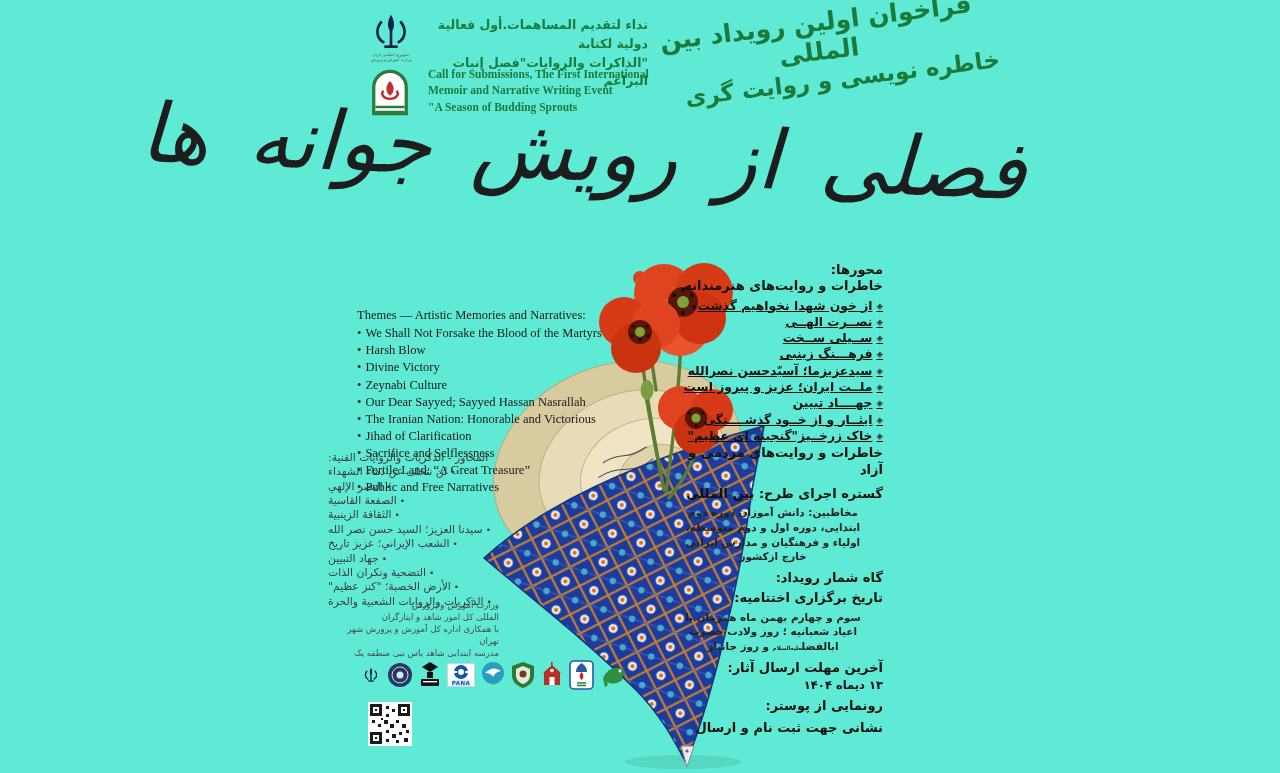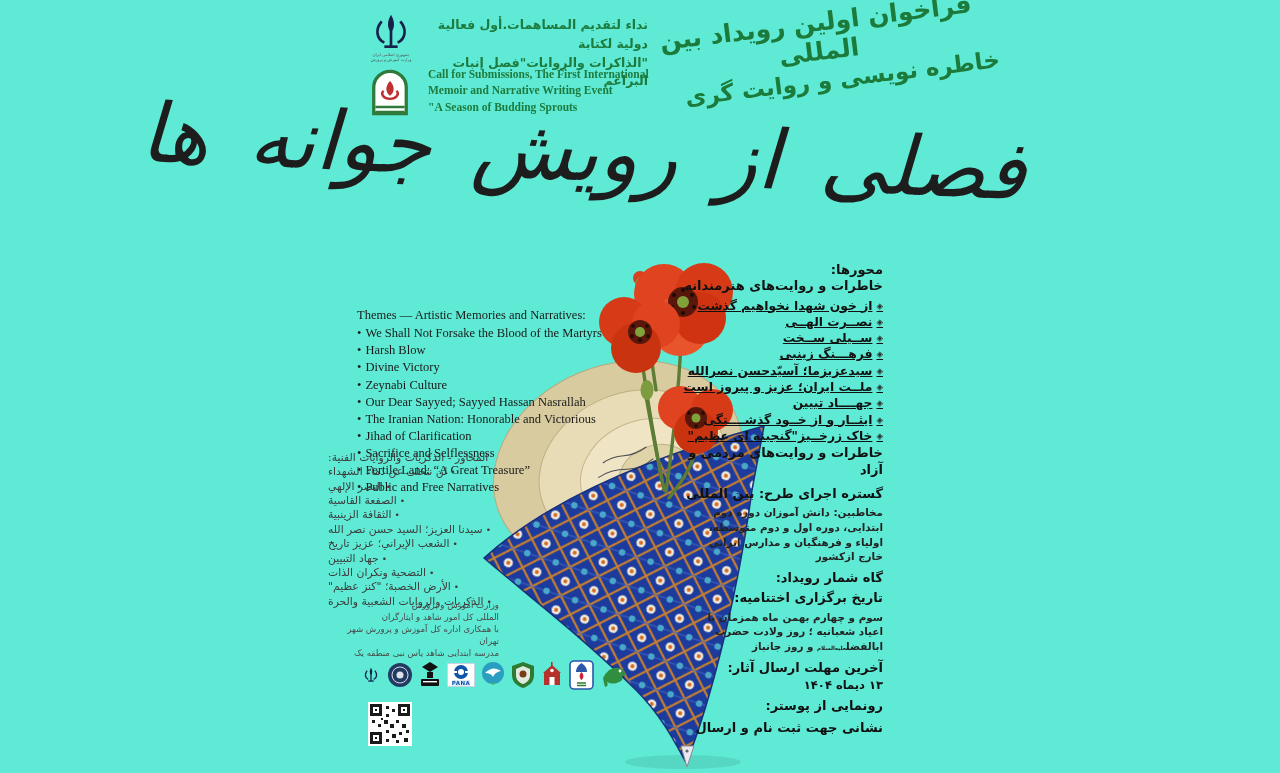--- a/index.html
+++ b/index.html
@@ -52,21 +52,21 @@
   
   .qr{left:368px;top:702px;}
 
   
   .rcol{left:663px;top:262px;width:220px;direction:rtl;text-align:right;color:#111;}
   .rcol .h{font-size:13px;font-weight:bold;line-height:1.25;}
   .rcol ul{list-style:none;margin:4px 0 0 0;padding:0;}
   .rcol li{font-size:12.3px;font-weight:bold;line-height:1.18;margin:1.8px 0;white-space:nowrap;text-decoration:underline;}
   .rcol .dm{font-size:8.5px;color:#2a2a2a;margin-left:4px;vertical-align:1px;}
   .mt2{margin-top:2px;} .mt4{margin-top:4px;} .mt6{margin-top:6px;} .mt8{margin-top:8px;}
-  .rcol .p{font-size:10.4px;font-weight:bold;line-height:1.42;color:#222;margin-top:3px;}
+  .rcol .p{font-size:10.4px;font-weight:bold;line-height:1.42;color:#222;margin-top:3px;text-align:center;}
   .rcol .val{font-size:11.5px;font-weight:bold;margin-top:2px;}
   .hon{font-size:5.5px;}
 
   svg{display:block;}
 </style>
 </head>
 <body>
 
 <div class="canvas">
 

